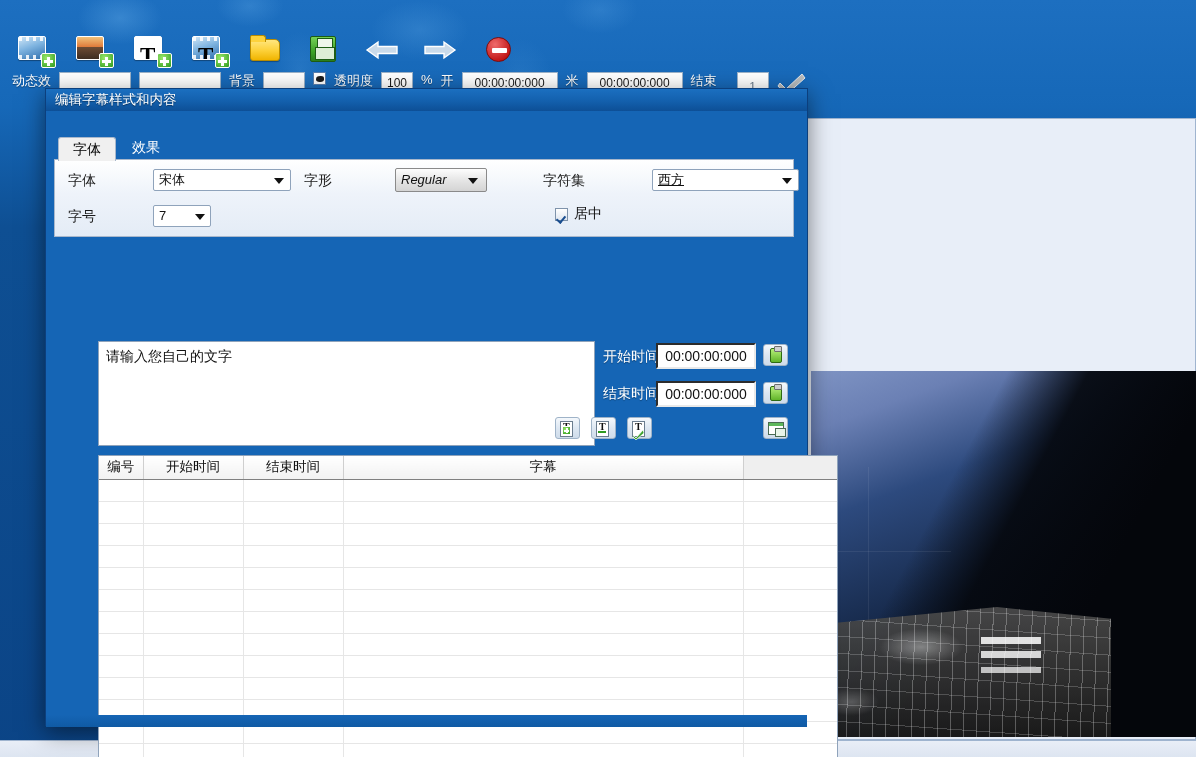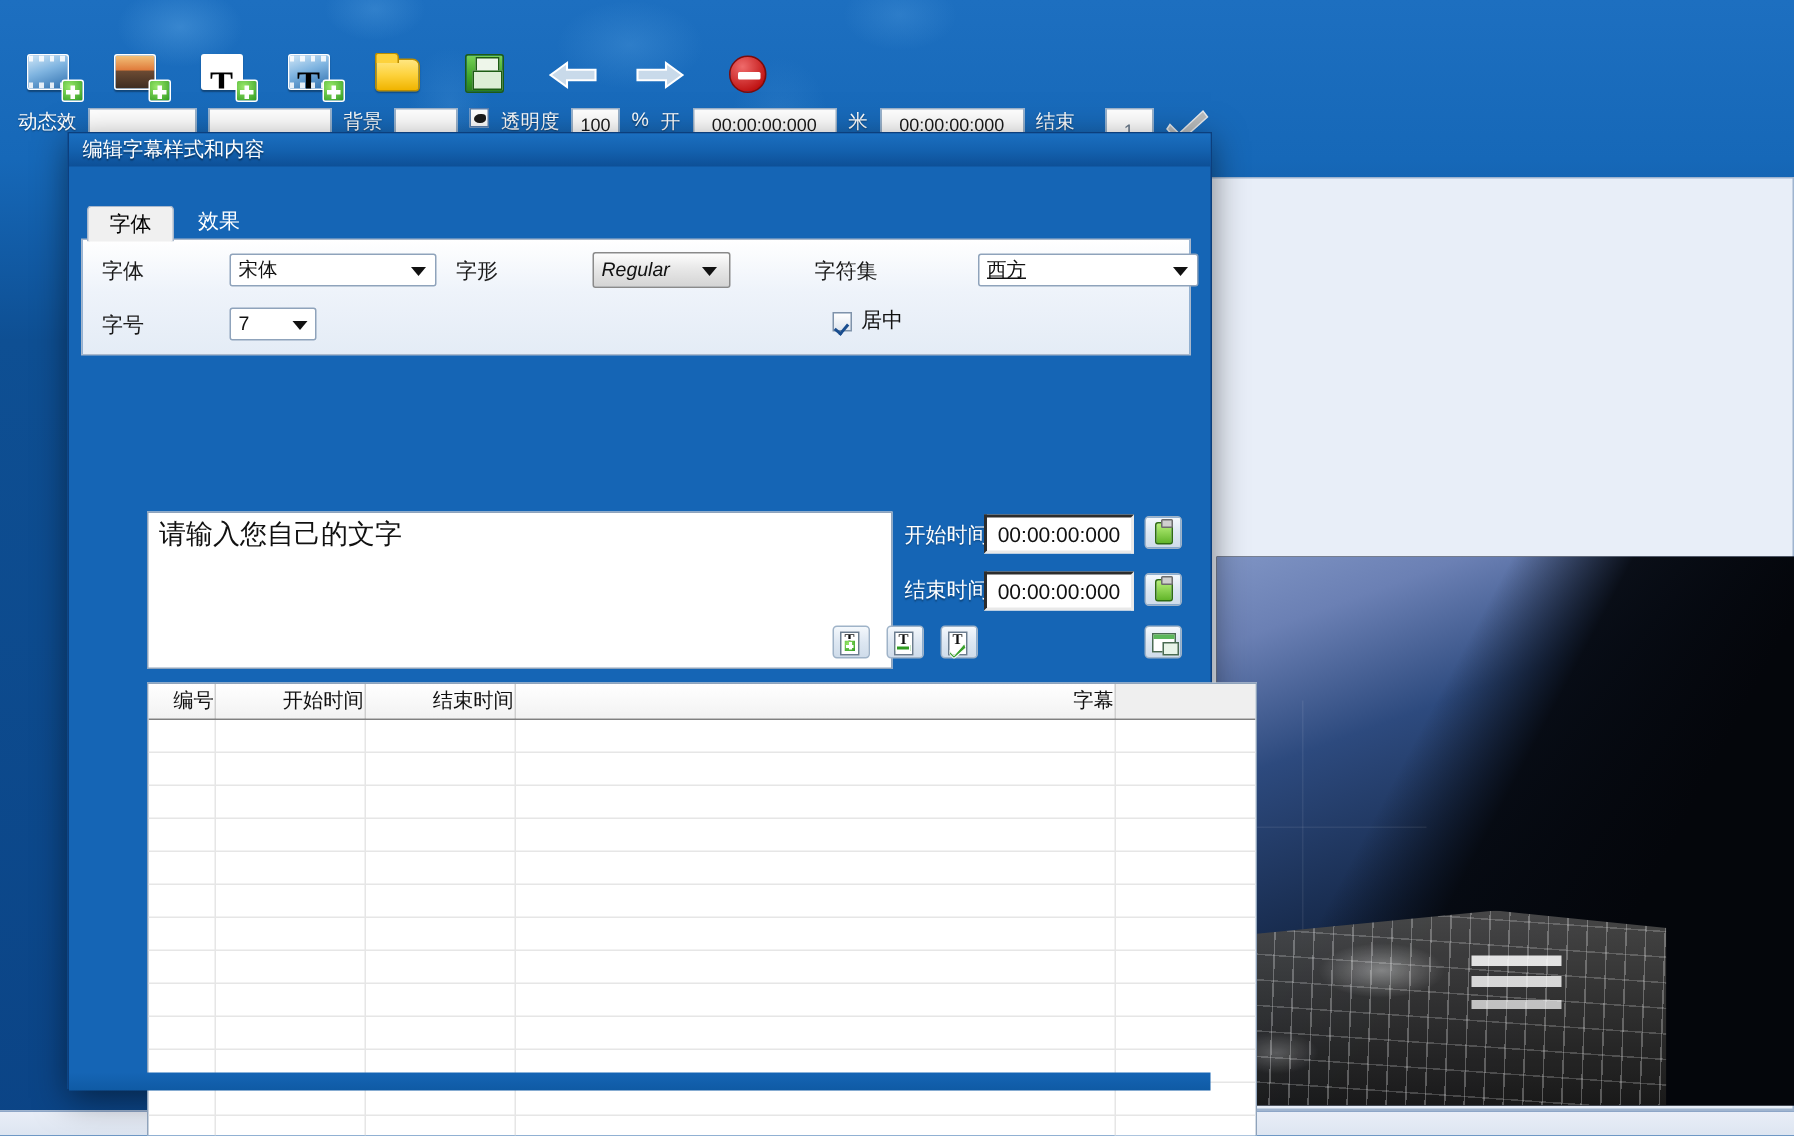--- a/index.html
+++ b/index.html
@@ -243,21 +243,21 @@
   }
   .cb-box:after {
     content:""; position:absolute; left:2px; top:5px; width:4px; height:7px;
     border:solid #1a4e8f; border-width:0 2px 2px 0; transform:rotate(40deg);
   }
 
   
   .text-entry {
     position:absolute; left:52px; top:230px; width:497px; height:105px;
     background:#ffffff; border:1px solid #8fa3bb;
-    font-size:18px; color:#111; padding:5px 7px; resize:none; outline:none;
+    font-size:14px; color:#111; padding:5px 7px; resize:none; outline:none;
     font-family:"Liberation Sans", sans-serif; line-height:18px;
   }
 
   .time-label { position:absolute; color:#ffffff; font-size:14px; text-shadow:0 1px 1px rgba(0,0,0,.35); }
   .time-input {
     position:absolute; width:100px; height:26px;
     background:#ffffff; border:2px inset #c8c8c8; border-color:#808080 #e9e9e9 #e9e9e9 #808080;
     font-size:14px; color:#111; text-align:center; padding:0;
     font-family:"Liberation Sans", sans-serif;
   }
@@ -313,21 +313,21 @@
   
   .grid-wrap {
     position:absolute; left:52px; top:344px; width:740px; height:310px;
     background:#ffffff; border:1px solid #8fa3bb; overflow:hidden;
   }
   table.grid { width:100%; border-collapse:collapse; table-layout:fixed; }
   table.grid th {
     height:23px; font-size:13.5px; font-weight:normal; color:#111;
     background: linear-gradient(180deg,#ffffff,#f2f2f2);
     border-right:1px solid #cfcfcf; border-bottom:1px solid #808080;
-    text-align:right; padding:0;
+    text-align:center; padding:0;
   }
   table.grid th.filler { background:#efefef; border-right:none; }
   table.grid td {
     height:22px; border-right:1px solid #e6e6e6; border-bottom:1px solid #e6e6e6;
     padding:0; font-size:12px;
   }
   table.grid td.filler { border-right:none; background:#ffffff; }
   .dlg-footline {
     position:absolute; left:0; bottom:0; width:100%; height:12px;
     background: linear-gradient(180deg,#1565b5, #0f5aa4);

